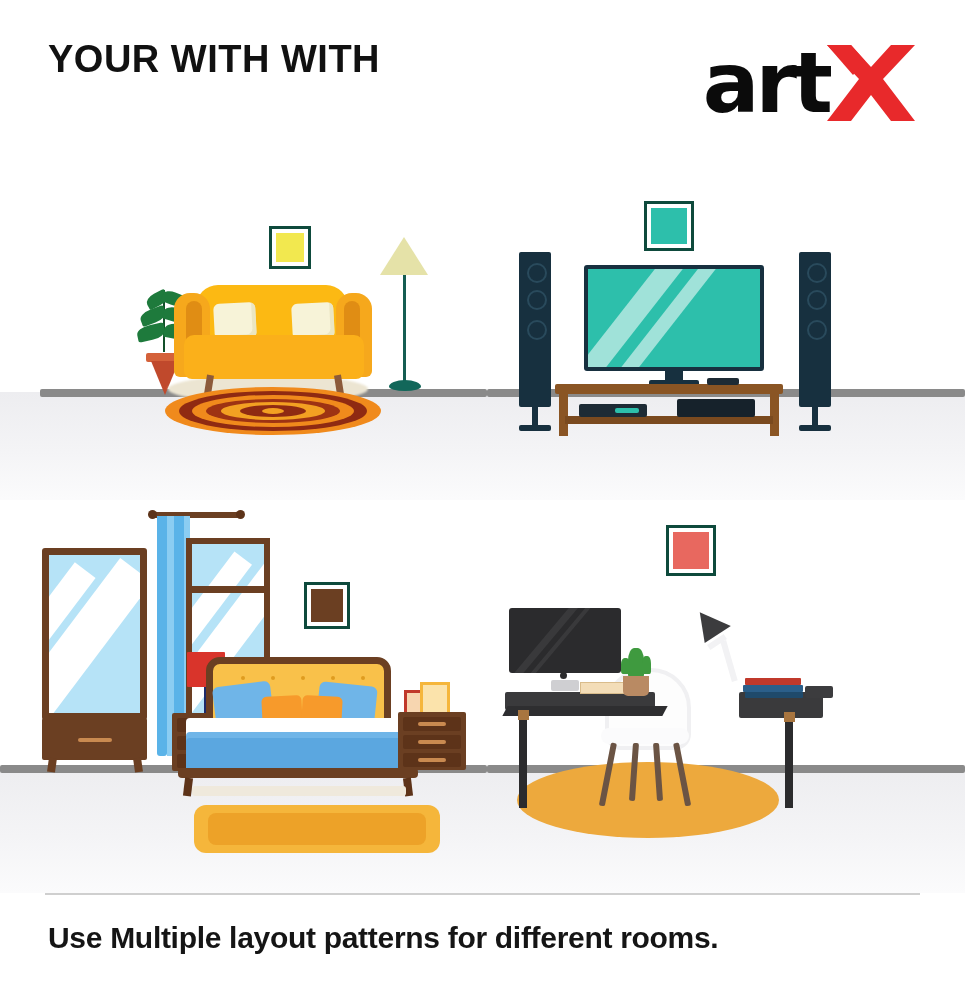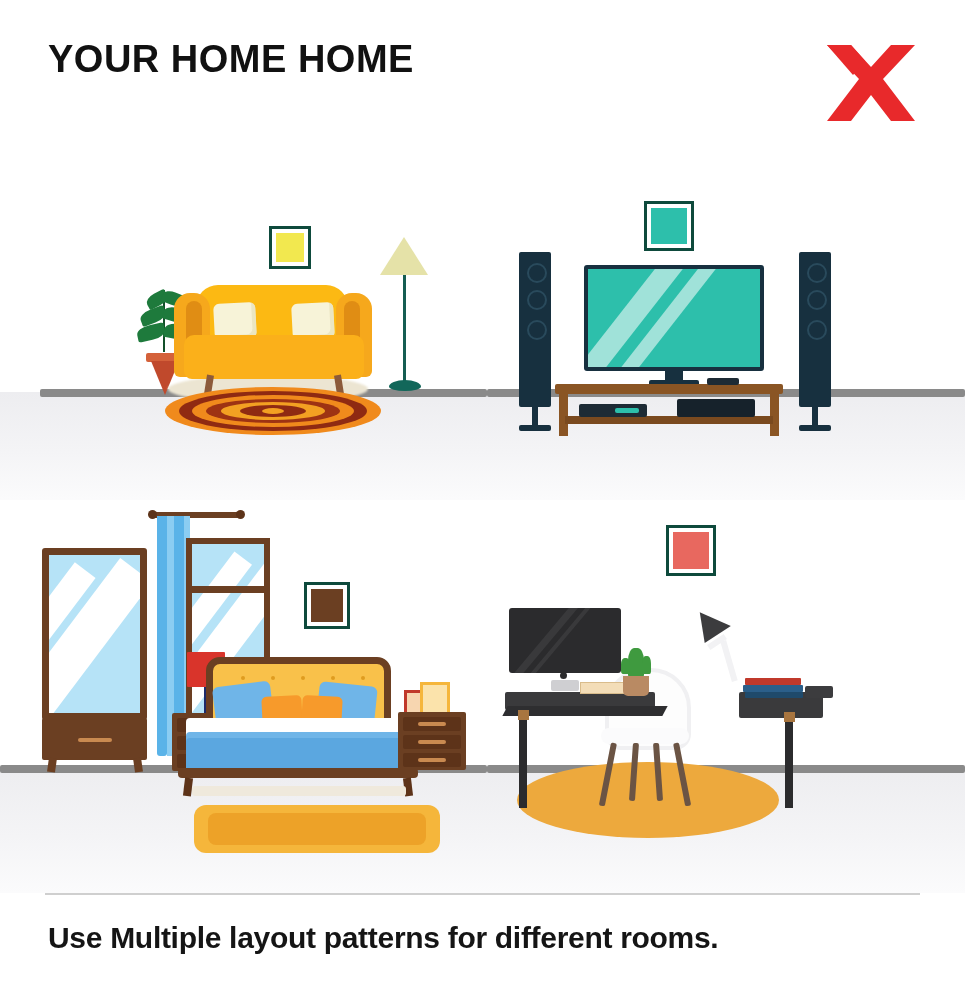--- a/index.html
+++ b/index.html
@@ -135,24 +135,25 @@
   .footer-rule{position:absolute;left:45px;top:0px;width:875px;height:2px;background:#cfcfcf;}
   .caption{position:absolute;left:48px;top:28px;font-size:30px;font-weight:bold;color:#151515;letter-spacing:-0.3px;}
 </style>
 </head>
 <body>
 
 <div class="page">
 
   <div class="header">
     <div class="headline">
-      <span class="l2">YOUR HOME HOME</span>
+      <span class="l2">YOUR WITH WITH</span>
     </div>
 
     <div class="logo">
+      <span class="logo-art">art</span>
       <span class="logo-x">
         <svg width="92" height="84" viewBox="0 0 92 84">
           <path d="M2 4 h24 l20 22 l20 -22 h24 l-32 34 l32 42 h-24 l-20 -26 l-20 26 h-24 l32 -42 z" fill="#e8292b"></path>
           <path d="M2 4 h24 l14 16 l-12 14 z" fill="#e8292b"></path>
         </svg>
       </span>
     </div>
   </div>
 
   <div class="scenes">

